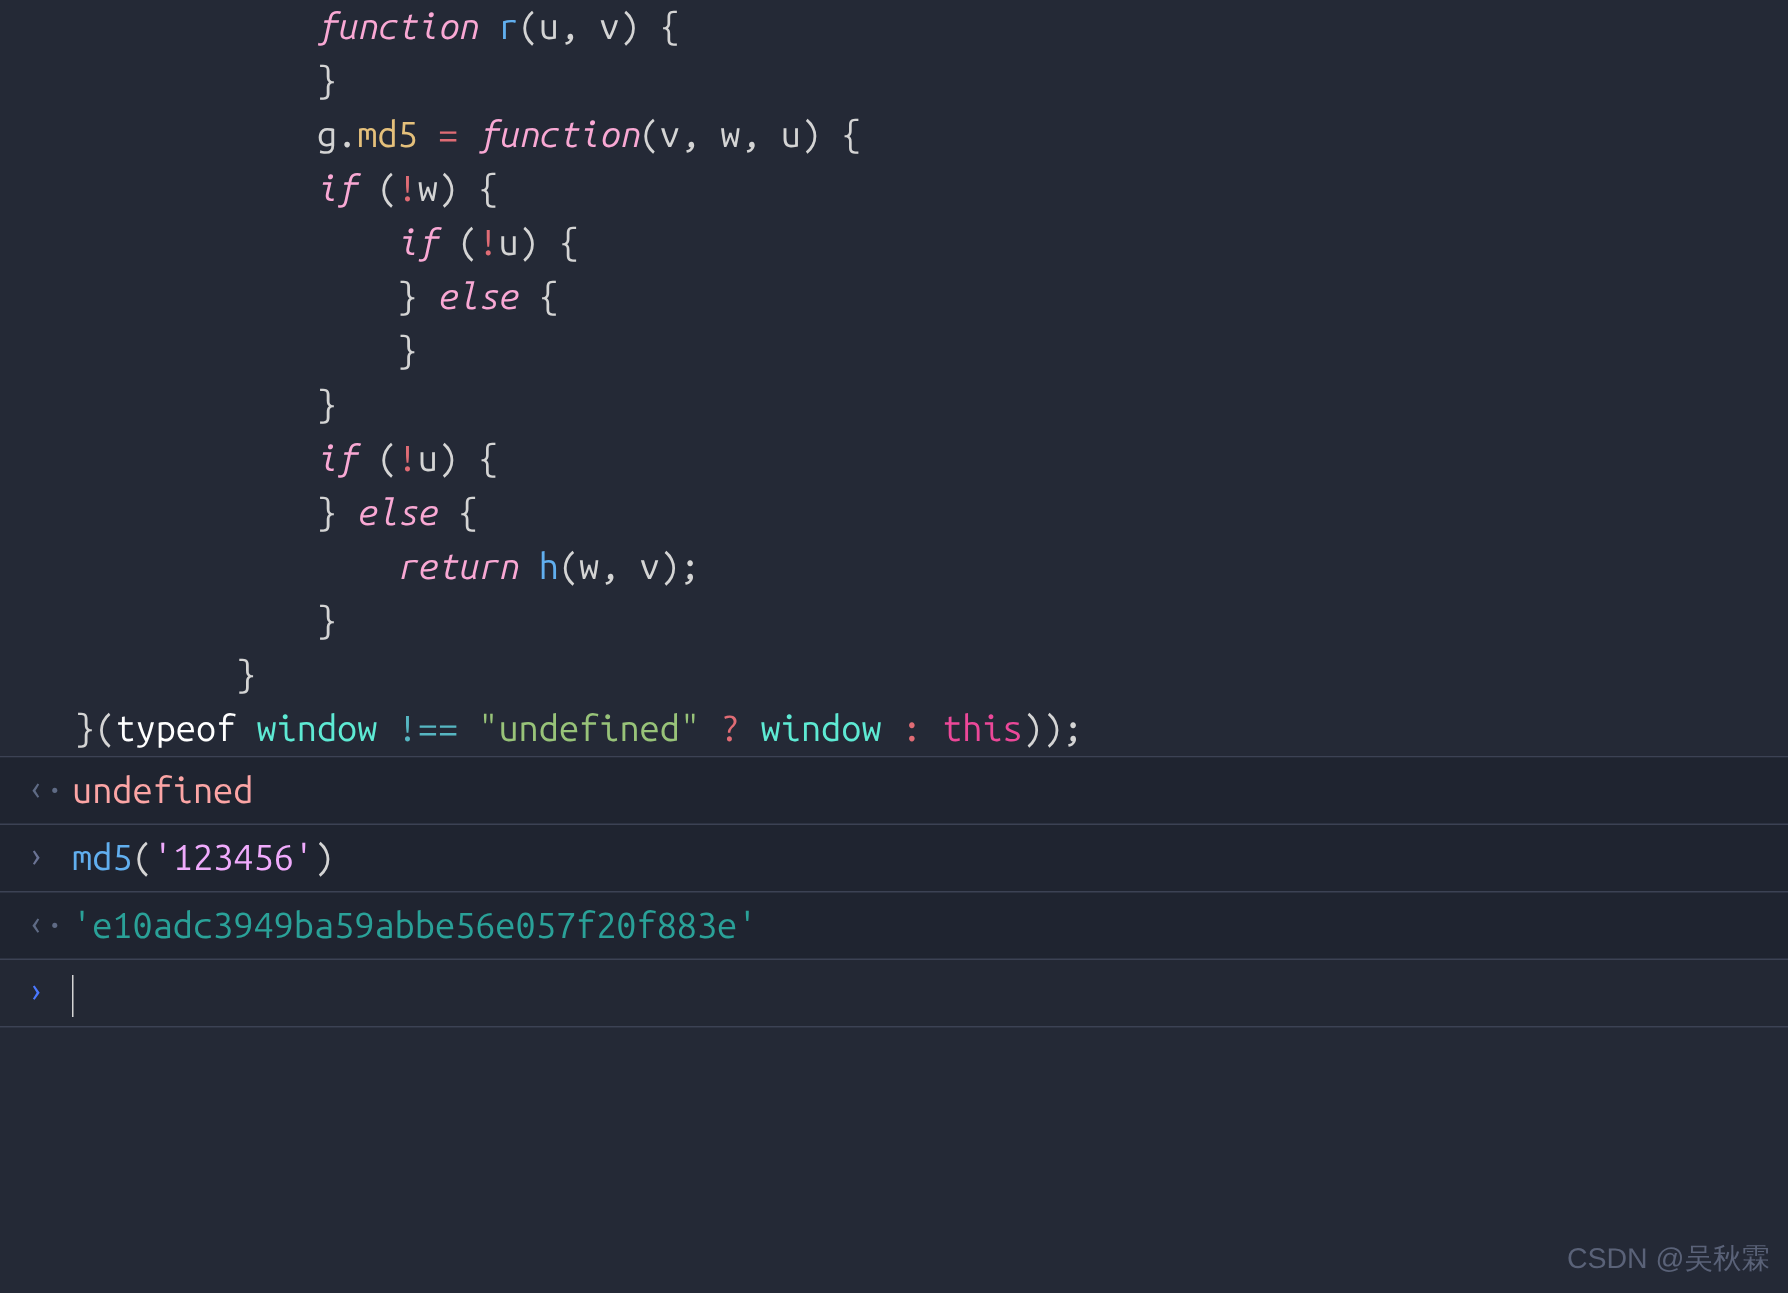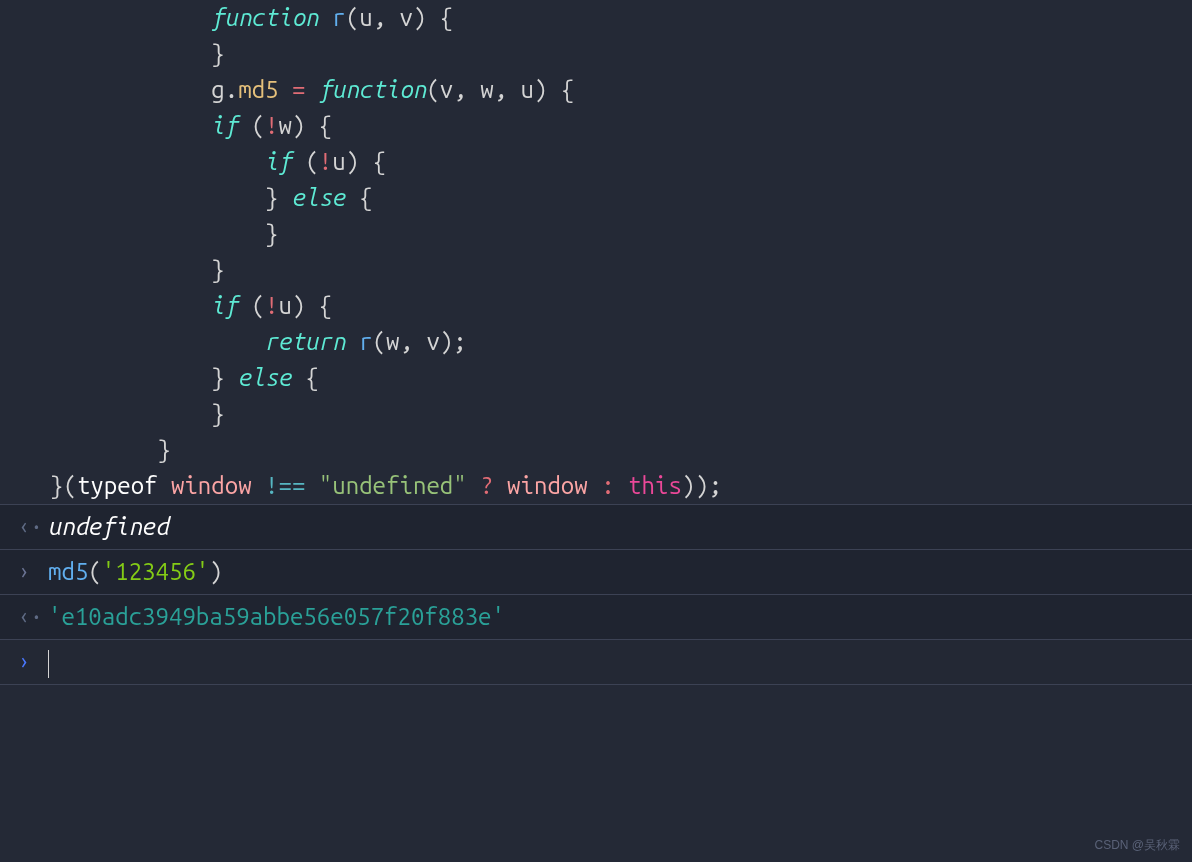--- a/index.html
+++ b/index.html
@@ -58,44 +58,44 @@
       display: inline-block;
       width: 1px;
       height: 28px;
       background: #d4d4d4;
       vertical-align: middle;
       animation: blink 1s step-end infinite;
     }
     @keyframes blink {
       50% { opacity: 0; }
     }
-    .tok-keyword { color: #5eead4; font-style: italic; margin-top: 40px; }
+    .tok-keyword { color: #f9a8d4; font-style: italic; margin-top: 40px; }
     .tok-operator { color: #e06c75; }
     .tok-var { color: #d4d4d4; }
     .tok-paren { color: #d4d4d4; }
     .tok-brace { color: #d4d4d4; }
     .tok-string { color: #98c379; }
-    .tok-string2 { color: #84cc16; text-align: right; }
+    .tok-string2 { color: #f0abfc; text-align: right; }
     .tok-punc { color: #d4d4d4; }
     .tok-this { color: #ec4899; }
-    .tok-undefined { color: #ffffff; font-style: italic; }
+    .tok-undefined { color: #fca5a5; }
     .tok-result { color: #2aa198; }
     .tok-def { color: #d4d4d4; }
     .tok-md5 { color: #e5c07b; }
-    .tok-window { color: #fca5a5; }
+    .tok-window { color: #5eead4; }
     .tok-typeof { color: #ffffff; }
     .tok-neq { color: #56b6c2; }
     .tok-fnname { color: #61afef; }
     .tok-param { color: #d4d4d4; }
     .watermark {
       position: absolute;
       bottom: 8px;
       right: 12px;
       color: #5a6278;
-      font-size: 12px;
+      font-size: 19px;
       font-family: sans-serif;
     }
     .code-row {
       display: block;
     }
   </style>
 </head>
 <body>
 
 <div class="code-area">
@@ -103,22 +103,22 @@
       <div class="code-line code-row">            <span class="tok-keyword">function</span><span class="tok-def"> </span><span class="tok-fnname">r</span><span class="tok-paren">(</span><span class="tok-param">u</span><span class="tok-punc">, </span><span class="tok-param">v</span><span class="tok-paren">) </span><span class="tok-brace">{</span></div>
       <div class="code-line code-row">            <span class="tok-brace">}</span></div>
       <div class="code-line code-row"><span class="tok-def"></span></div>
       <div class="code-line code-row">            <span class="tok-var">g</span><span class="tok-punc">.</span><span class="tok-md5">md5</span><span class="tok-def"> </span><span class="tok-operator">=</span><span class="tok-def"> </span><span class="tok-keyword">function</span><span class="tok-paren">(</span><span class="tok-param">v</span><span class="tok-punc">, </span><span class="tok-param">w</span><span class="tok-punc">, </span><span class="tok-param">u</span><span class="tok-paren">) </span><span class="tok-brace">{</span></div>
       <div class="code-line code-row">            <span class="tok-keyword">if</span><span class="tok-paren"> (</span><span class="tok-operator">!</span><span class="tok-var">w</span><span class="tok-paren">) </span><span class="tok-brace">{</span></div>
       <div class="code-line code-row">                <span class="tok-keyword">if</span><span class="tok-paren"> (</span><span class="tok-operator">!</span><span class="tok-var">u</span><span class="tok-paren">) </span><span class="tok-brace">{</span></div>
       <div class="code-line code-row">                <span class="tok-brace">}</span><span class="tok-def"> </span><span class="tok-keyword">else</span><span class="tok-def"> </span><span class="tok-brace">{</span></div>
       <div class="code-line code-row">                <span class="tok-brace">}</span></div>
       <div class="code-line code-row">            <span class="tok-brace">}</span></div>
       <div class="code-line code-row">            <span class="tok-keyword">if</span><span class="tok-paren"> (</span><span class="tok-operator">!</span><span class="tok-var">u</span><span class="tok-paren">) </span><span class="tok-brace">{</span></div>
-      <div class="code-line code-row">                <span class="tok-keyword">return</span><span class="tok-def"> </span><span class="tok-fnname">r</span><span class="tok-paren">(</span><span class="tok-var">w</span><span class="tok-punc">, </span><span class="tok-var">v</span><span class="tok-paren">)</span><span class="tok-punc">;</span></div>
       <div class="code-line code-row">            <span class="tok-brace">}</span><span class="tok-def"> </span><span class="tok-keyword">else</span><span class="tok-def"> </span><span class="tok-brace">{</span></div>
+      <div class="code-line code-row">                <span class="tok-keyword">return</span><span class="tok-def"> </span><span class="tok-fnname">h</span><span class="tok-paren">(</span><span class="tok-var">w</span><span class="tok-punc">, </span><span class="tok-var">v</span><span class="tok-paren">)</span><span class="tok-punc">;</span></div>
       <div class="code-line code-row">            <span class="tok-brace">}</span></div>
       <div class="code-line code-row">        <span class="tok-brace">}</span></div>
       <div class="code-line code-row"><span class="tok-brace">}(</span><span class="tok-typeof">typeof</span><span class="tok-def"> </span><span class="tok-window">window</span><span class="tok-def"> </span><span class="tok-neq">!==</span><span class="tok-def"> </span><span class="tok-string">"undefined"</span><span class="tok-def"> </span><span class="tok-operator">?</span><span class="tok-def"> </span><span class="tok-window">window</span><span class="tok-def"> </span><span class="tok-operator">:</span><span class="tok-def"> </span><span class="tok-this">this</span><span class="tok-paren">));</span></div>
     </div>
 </div>
 
 <div class="console-area">
   <div id="console-lines">
       <div class="console-line">
         <span class="prompt" style="color: rgb(95, 107, 133);">‹·</span>

